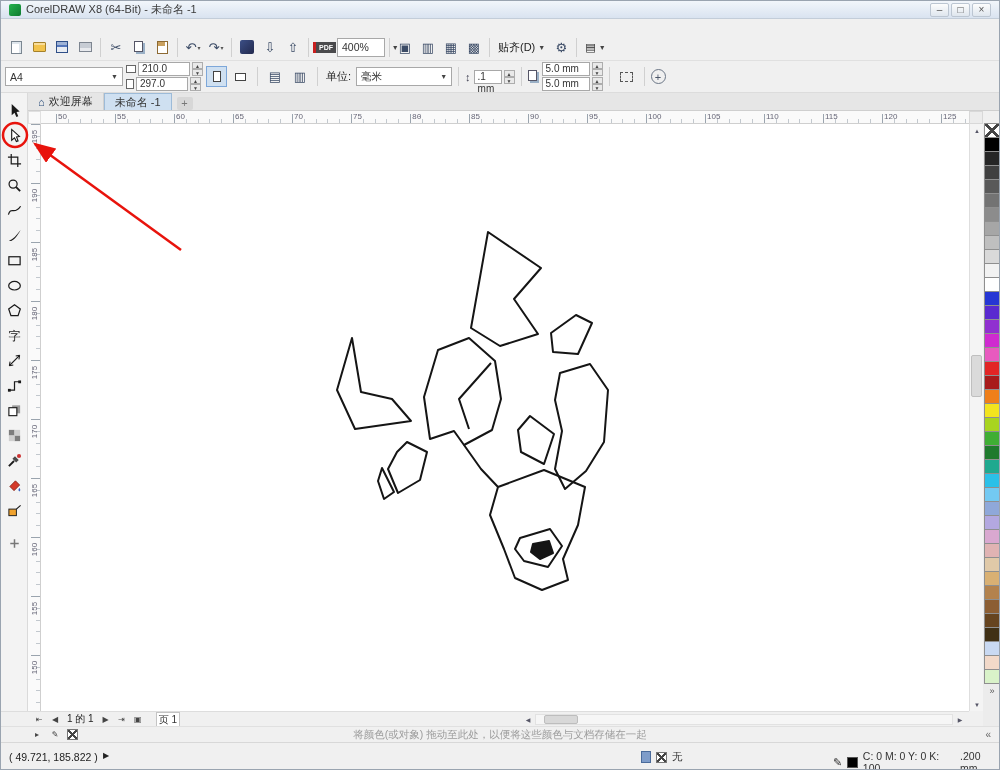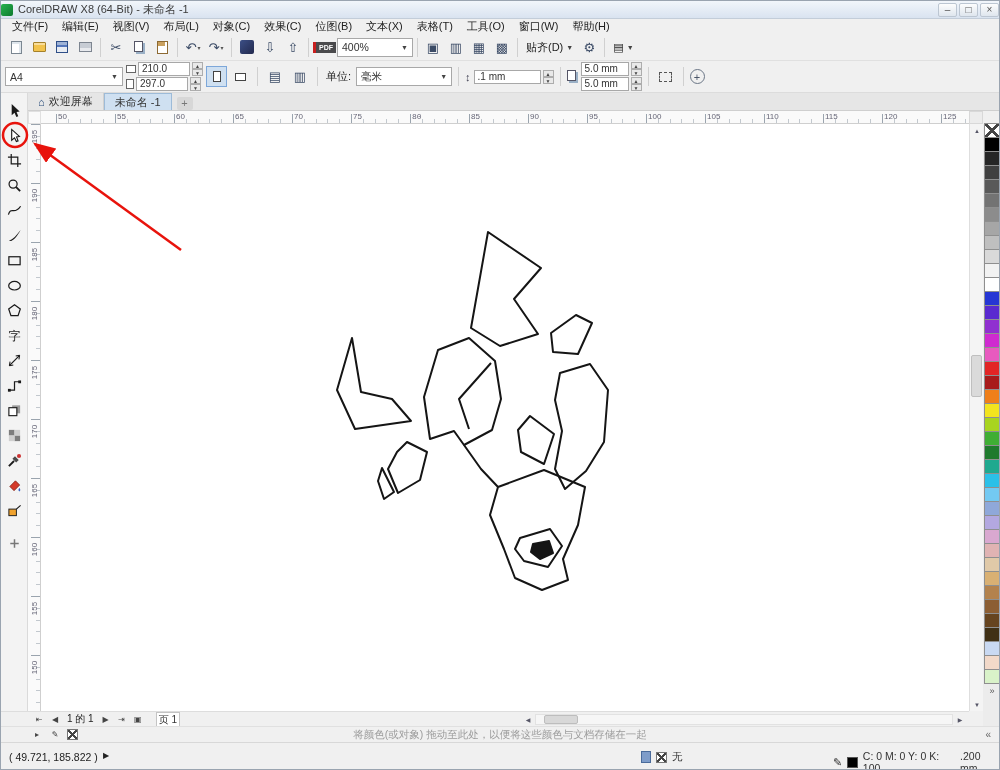--- a/index.html
+++ b/index.html
@@ -1,38 +1,38 @@
 <!DOCTYPE html>
 <html><head>
 <meta charset="utf-8">
 <style>
   * { box-sizing: border-box; margin: 0; padding: 0; }
   html,body { width:1000px; height:770px; }
   body { font-family:"Liberation Sans","DejaVu Sans",sans-serif; font-size:11px; color:#333; background:#f0f0f0; }
   #window { position:relative; width:1000px; height:770px; background:#f0f0f0; overflow:hidden; border:1px solid #9aa4b0; }
 
   
-  #titlebar { position:absolute; left:0; top:0; right:0; height:18px; background:linear-gradient(#f2f6fb,#d9e3f0); border-bottom:1px solid #c3cdd9; display:flex; align-items:center; padding:0 0; }
+  #titlebar { position:absolute; left:0; top:0; right:0; height:18px; background:linear-gradient(#f2f6fb,#d9e3f0); border-bottom:1px solid #c3cdd9; display:flex; align-items:center; padding:0 8px; }
   .app-icon { width:12px; height:12px; background:linear-gradient(135deg,#27b34f,#0d7a2f); border-radius:2px; margin-right:5px; }
   .title-text { font-size:11px; color:#3a3a3a; }
   .win-btns { margin-left:auto; display:flex; gap:2px; }
   .wbtn { width:19px; height:14px; display:flex; align-items:center; justify-content:center; font-size:10px; color:#555; border:1px solid #bcc6d2; background:linear-gradient(#fdfdfd,#dfe6ee); border-radius:2px; }
 
   
   #menubar { position:absolute; left:0; top:18px; right:0; height:15px; display:flex; align-items:center; padding-left:4px; background:#f0f0f0; }
   .menu-item { padding:0 7px; font-size:11px; color:#222; height:15px; line-height:15px; }
 
   
   #stdbar { position:absolute; left:0; top:33px; right:0; height:27px; display:flex; align-items:center; padding-left:4px; gap:1px; background:#f0f0f0; border-bottom:1px solid #e0e0e0; }
   .tbtn { min-width:22px; height:22px; display:flex; align-items:center; justify-content:center; font-size:13px; color:#3b4b66; }
   .tsep { width:1px; height:19px; background:#d0d0d0; margin:0 3px; }
   .mini-caret { font-size:6px; color:#555; margin-left:1px; }
   .caret { font-size:7px; color:#444; margin-left:3px; }
   .select { display:flex; align-items:center; justify-content:space-between; background:#fff; border:1px solid #a8a8a8; height:19px; padding:0 4px; font-size:10.5px; }
-  .zoom-select { width:76px;gap:20px; }
+  .zoom-select { width:48px;gap:20px; }
   .text-btn { display:flex; align-items:center; font-size:11px; padding:0 4px; height:22px; color:#222; }
 
   .ic-page { width:11px; height:13px; background:#fff; border:1px solid #7a8691; box-shadow:inset -2px 2px 0 #dfe6ec; }
   .ic-folder { width:13px; height:10px; background:#f2c34d; border:1px solid #a5812a; border-radius:1px; box-shadow:inset 0 2px 0 #f9dd9a; }
   .ic-floppy { width:12px; height:12px; background:#5577bb; border:1px solid #2f4f88; box-shadow:inset 0 -5px 0 #e8ecf2, inset 0 3px 0 #9fb3d6; }
   .ic-printer { width:13px; height:10px; background:#c7ccd4; border:1px solid #7d8590; box-shadow:inset 0 -3px 0 #e8eaee; }
   .ic-copy { width:9px; height:11px; border:1px solid #556; background:#fff; box-shadow:2px 2px 0 #9ab0c6; margin:-2px 2px 0 0; }
   .ic-paste { width:11px; height:13px; background:#c9a05e; border:1px solid #8d6a33; box-shadow:inset -2px -7px 0 #fff; }
   .ic-launcher { width:14px; height:14px; background:linear-gradient(135deg,#3c4f86,#22294d); border-radius:2px; }
   .ic-pdf { background:#4a4a4c; color:#fff; font-size:7px; font-weight:bold; padding:2px 3px; border-left:3px solid #c81f1f; }
@@ -131,35 +131,20 @@
   <div id="titlebar">
     <span class="app-icon"></span>
     <span class="title-text">CorelDRAW X8 (64-Bit) - 未命名 -1</span>
     <span class="win-btns">
       <span class="wbtn">–</span>
       <span class="wbtn">□</span>
       <span class="wbtn">×</span>
     </span>
   </div>
 
-  <div id="menubar">
-
-  <span class="menu-item">文件(F)</span>
-      <span class="menu-item">编辑(E)</span>
-      <span class="menu-item">视图(V)</span>
-      <span class="menu-item">布局(L)</span>
-      <span class="menu-item">对象(C)</span>
-      <span class="menu-item">效果(C)</span>
-      <span class="menu-item">位图(B)</span>
-      <span class="menu-item">文本(X)</span>
-      <span class="menu-item">表格(T)</span>
-      <span class="menu-item">工具(O)</span>
-      <span class="menu-item">窗口(W)</span>
-      <span class="menu-item">帮助(H)</span>
-    </div>
 
   <div id="stdbar">
     <span class="tbtn">
         <span class="ic-page"></span>
       </span>
     <span class="tbtn">
         <span class="ic-folder"></span>
       </span>
     <span class="tbtn">
         <span class="ic-floppy"></span>
@@ -270,21 +255,21 @@
       </span>
     <span class="tsep"></span>
     <span class="pbar-label">单位:</span>
     <div class="select" style="width:96px">
         <span>毫米</span>
         <span class="caret">▼</span>
       </div>
     <span class="tsep"></span>
     <span style="font-size:11px;color:#445;">↕</span>
     <div class="pbar-row">
-      <span class="pbar-input" style="width:67px">.1 mm</span>
+      <span class="pbar-input" style="width:28px">.1 mm</span>
       <span class="spin">
           <span class="sp">▲</span>
           <span class="sp">▼</span>
         </span>
     </div>
     <span class="tsep"></span>
     <span class="ic-copy"></span>
     <div class="pbar-col">
       <div class="pbar-row">
         <span class="pbar-input" style="width:48px">5.0 mm</span>

